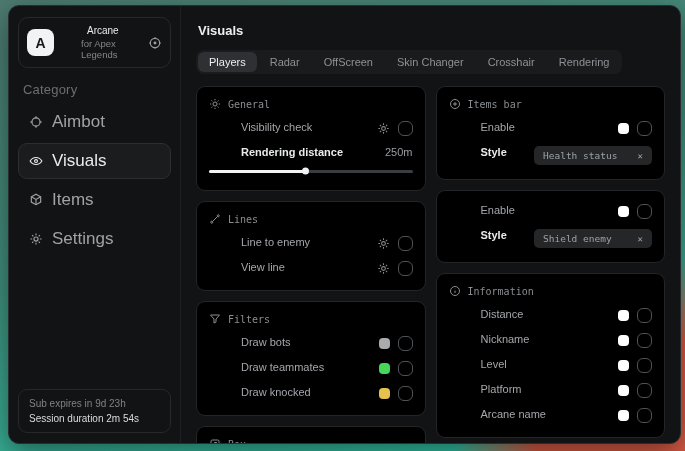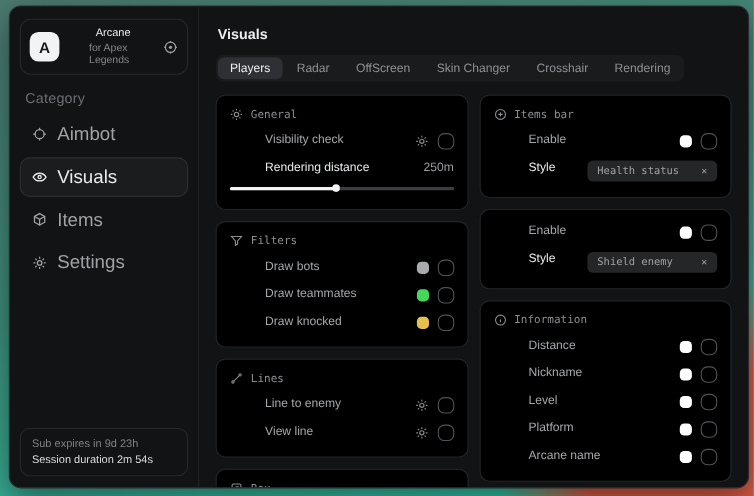--- a/index.html
+++ b/index.html
@@ -64,21 +64,21 @@
   }
   .card-head {
     display:flex; align-items:center; gap:7px; color:#8a8d91;
     font-family:"DejaVu Sans Mono", monospace; font-size:10px; margin:3px 0 6px;
   }
   .card-head .ci { display:flex; }
   .row {
     display:flex; align-items:flex-start; justify-content:space-between;
     padding:5px 0; font-size:11px; color:#a4a7ab;margin-left:32px;
   }
-  .row .lbl.bright { color:#e8eaec; font-weight:normal; }
+  .row .lbl.bright { color:#e8eaec; font-weight:bold; }
   .controls { display:flex; align-items:center; gap:8px; }
   .swatch { width:11px; height:11px; border-radius:4px; }
   .checkbox {
     width:15px; height:15px; border:1.5px solid #505356; border-radius:6px;
     background:transparent; cursor:pointer;
   }
   .row-gear { color:#85888c; display:flex; cursor:pointer; }
   .value { font-size:11px; color:#9a9da1; }
   .slider { position:relative; height:12px; margin:2px 0 4px; display:flex; align-items:center; cursor:pointer; }
   .slider .track { position:absolute; left:0; right:0; height:3px; border-radius:2px; background:#3b3e41; }
@@ -209,52 +209,20 @@
             <span class="track"></span>
             <span class="fill" style="width: 47%;"></span>
             <span class="knob" style="left: 47%;"></span>
           </div>
         </div>
 
         <div class="card">
           <div class="card-head">
             <span class="ci">
               <svg width="12" height="12" viewBox="0 0 24 24" fill="none" stroke="currentColor" stroke-width="2">
-                  <path d="M3 4h18l-7 8v6l-4 2v-8L3 4z"></path>
-                </svg>
-            </span>
-            <span>Filters</span>
-          </div>
-          <div class="row">
-            <span class="lbl">Draw bots</span>
-            <span class="controls">
-              <span class="swatch" style="background: rgb(169, 171, 173);"></span>
-              <span class="checkbox"></span>
-            </span>
-          </div>
-          <div class="row">
-            <span class="lbl">Draw teammates</span>
-            <span class="controls">
-              <span class="swatch" style="background: rgb(70, 214, 91);"></span>
-              <span class="checkbox"></span>
-            </span>
-          </div>
-          <div class="row">
-            <span class="lbl">Draw knocked</span>
-            <span class="controls">
-              <span class="swatch" style="background: rgb(229, 194, 77);"></span>
-              <span class="checkbox"></span>
-            </span>
-          </div>
-        </div>
-
-        <div class="card">
-          <div class="card-head">
-            <span class="ci">
-              <svg width="12" height="12" viewBox="0 0 24 24" fill="none" stroke="currentColor" stroke-width="2">
                   <path d="M7 17L17 7"></path>
                   <circle cx="5.5" cy="18.5" r="2"></circle>
                   <circle cx="18.5" cy="5.5" r="2"></circle>
                 </svg>
             </span>
             <span>Lines</span>
           </div>
           <div class="row">
             <span class="lbl">Line to enemy</span>
             <span class="controls">
@@ -278,20 +246,52 @@
               </span>
               <span class="checkbox"></span>
             </span>
           </div>
         </div>
 
         <div class="card">
           <div class="card-head">
             <span class="ci">
               <svg width="12" height="12" viewBox="0 0 24 24" fill="none" stroke="currentColor" stroke-width="2">
+                  <path d="M3 4h18l-7 8v6l-4 2v-8L3 4z"></path>
+                </svg>
+            </span>
+            <span>Filters</span>
+          </div>
+          <div class="row">
+            <span class="lbl">Draw bots</span>
+            <span class="controls">
+              <span class="swatch" style="background: rgb(169, 171, 173);"></span>
+              <span class="checkbox"></span>
+            </span>
+          </div>
+          <div class="row">
+            <span class="lbl">Draw teammates</span>
+            <span class="controls">
+              <span class="swatch" style="background: rgb(70, 214, 91);"></span>
+              <span class="checkbox"></span>
+            </span>
+          </div>
+          <div class="row">
+            <span class="lbl">Draw knocked</span>
+            <span class="controls">
+              <span class="swatch" style="background: rgb(229, 194, 77);"></span>
+              <span class="checkbox"></span>
+            </span>
+          </div>
+        </div>
+
+        <div class="card">
+          <div class="card-head">
+            <span class="ci">
+              <svg width="12" height="12" viewBox="0 0 24 24" fill="none" stroke="currentColor" stroke-width="2">
                   <rect x="4" y="4" width="16" height="16" rx="2.5"></rect>
                   <path d="M9 15l6-6M10.5 9H15v4.5"></path>
                 </svg>
             </span>
             <span>Box</span>
           </div>
 
         </div>
 
       </div>

